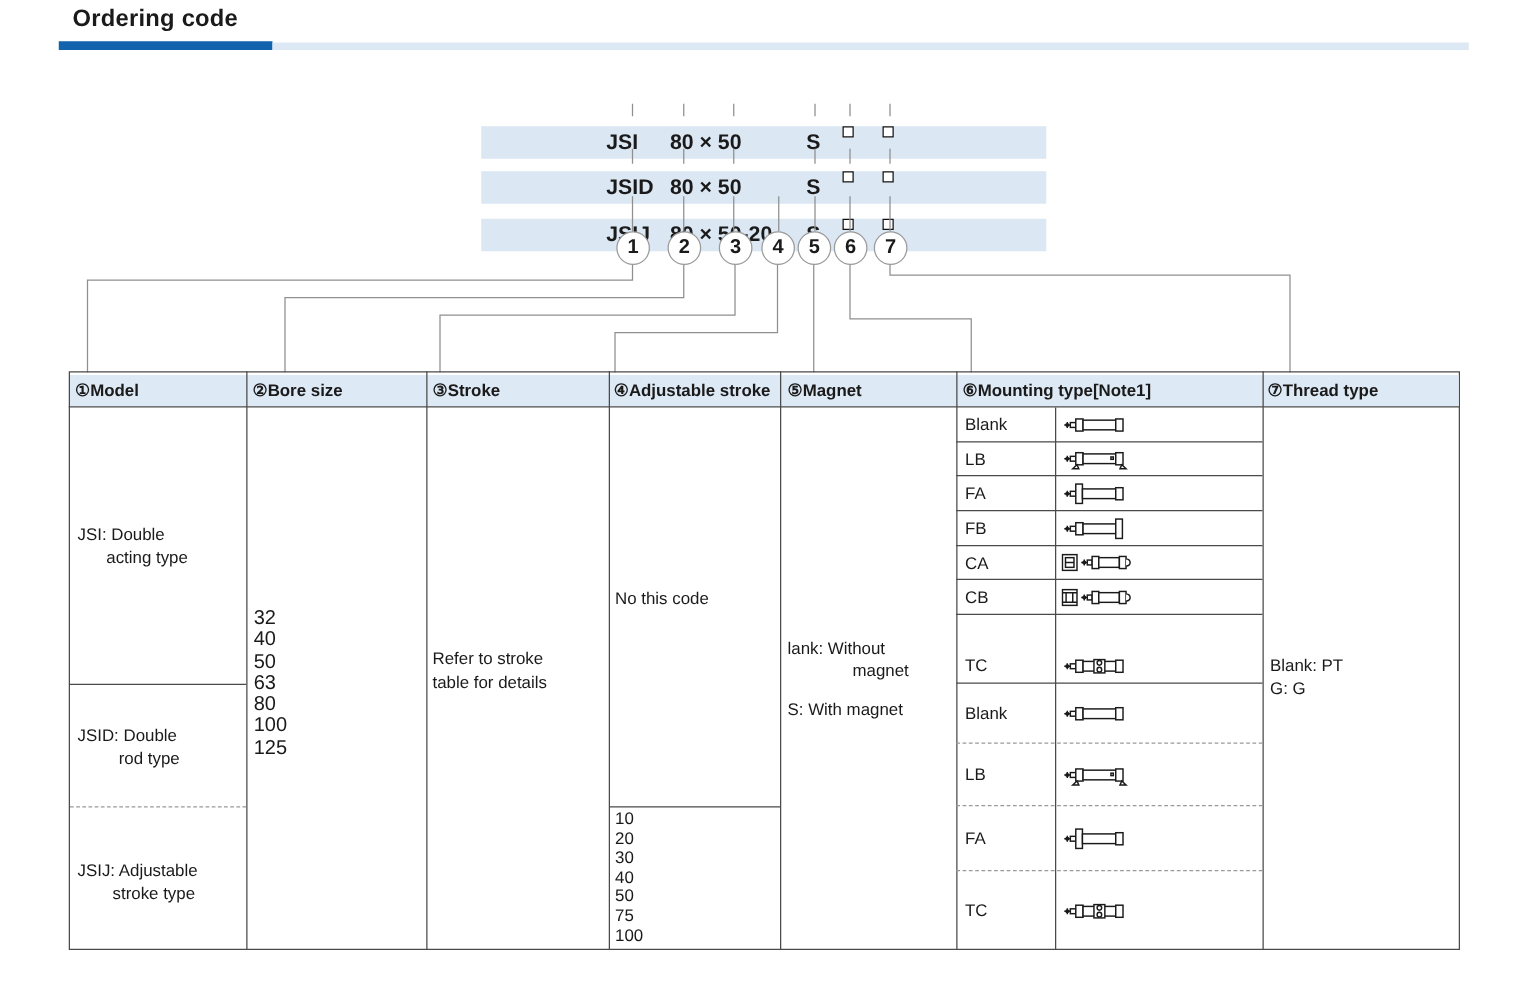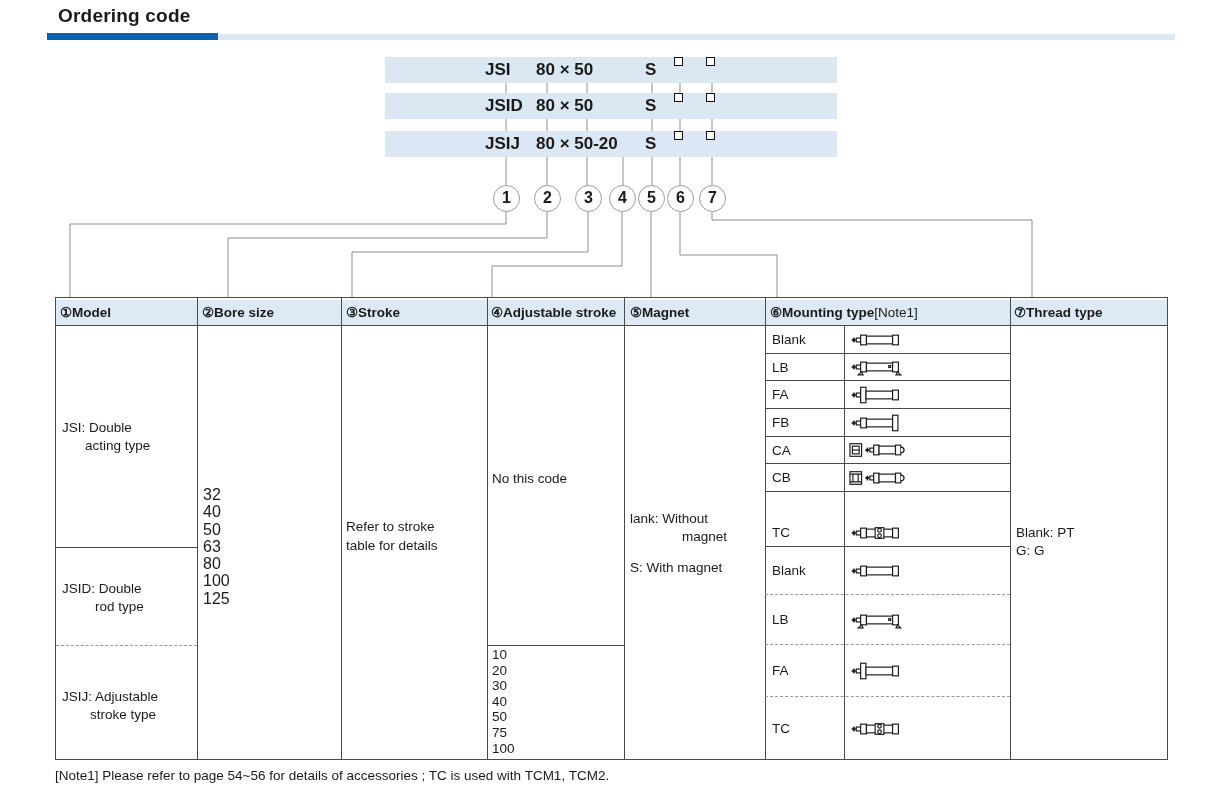--- a/index.html
+++ b/index.html
@@ -6,21 +6,21 @@
   #page{position:relative;width:1222px;height:795px;background:#fff;overflow:hidden;
         font-family:"Liberation Sans", sans-serif;color:#1a1a1a;}
   .abs{position:absolute;}
 
   
   #title{left:58px;top:5px;font-size:19px;font-weight:bold;letter-spacing:.2px;}
   #bar-dark{left:47px;top:33px;width:171px;height:7px;background:#1263ae;}
   #bar-light{left:218px;top:34px;width:957px;height:6px;background:#dce8f4;}
 
   
-  .code-row{left:385px;width:452px;height:26px;background:#dbe7f3;font-size:17px;font-weight:bold;}
+  .code-row{left:385px;width:452px;height:26px;background:#dbe7f3;font-size:17px;font-weight:bold;margin-top:44px;}
   .code-row span{position:absolute;top:0;line-height:26px;white-space:nowrap;}
   .seg-model{left:100px;}
   .seg-size{left:151px;}
   .seg-mag{left:260px;}
   .sq{position:absolute;top:8px;width:9px;height:9px;border:1.5px solid #111;background:#fff;box-sizing:border-box;}
   .sq1{left:289px;} .sq2{left:321px;}
 
   
   #wires{left:0;top:0;pointer-events:none;}
 
@@ -28,21 +28,21 @@
   .callout{width:25px;height:25px;border:1px solid #9a9a9a;border-radius:50%;background:#fff;
            top:185px;text-align:center;line-height:24px;font-size:16px;font-weight:bold;}
 
   
   #tbl-outer{left:55px;top:297px;width:1113px;height:463px;border:1px solid #4a4a4a;box-sizing:border-box;}
   #thead-bg{left:56px;top:300px;width:1111px;height:25px;background:#dde9f5;}
   .vline{width:1px;background:#4a4a4a;}
   .hline{height:1px;background:#4a4a4a;}
   .hdash{height:0;border-top:1px dashed #999;}
   .hcell{top:300px;height:25px;line-height:25px;font-size:13.5px;font-weight:bold;white-space:nowrap;}
-  .hnote{font-weight:normal;}
+  .hnote{font-weight:bold;}
 
   .body-txt{font-size:13.5px;line-height:18px;white-space:nowrap;}
   .ind{display:block;}
   .list div{white-space:nowrap;}
   #bore-list{left:203px;top:486px;font-size:16px;line-height:17.3px;}
   #adj-list{left:492px;top:647px;font-size:13.5px;line-height:15.6px;}
 
   
   .mrow{left:765px;width:245px;box-sizing:border-box;}
   .msolid{border-bottom:1px solid #4a4a4a;}
@@ -329,15 +329,14 @@
     <svg class="micon" viewBox="0 0 64 26">
         <use href="#ic-tc"></use>
       </svg>
   </div>
 
   <div class="abs body-txt" style="left:1016px;top:524px">
     <span>Blank: PT</span>
     <span class="ind">G: G</span>
   </div>
 
-  <div id="footnote" class="abs">[Note1] Please refer to page 54~56 for details of accessories ; TC is used with TCM1, TCM2.</div>
 
 </div>
 
 </body></html>

